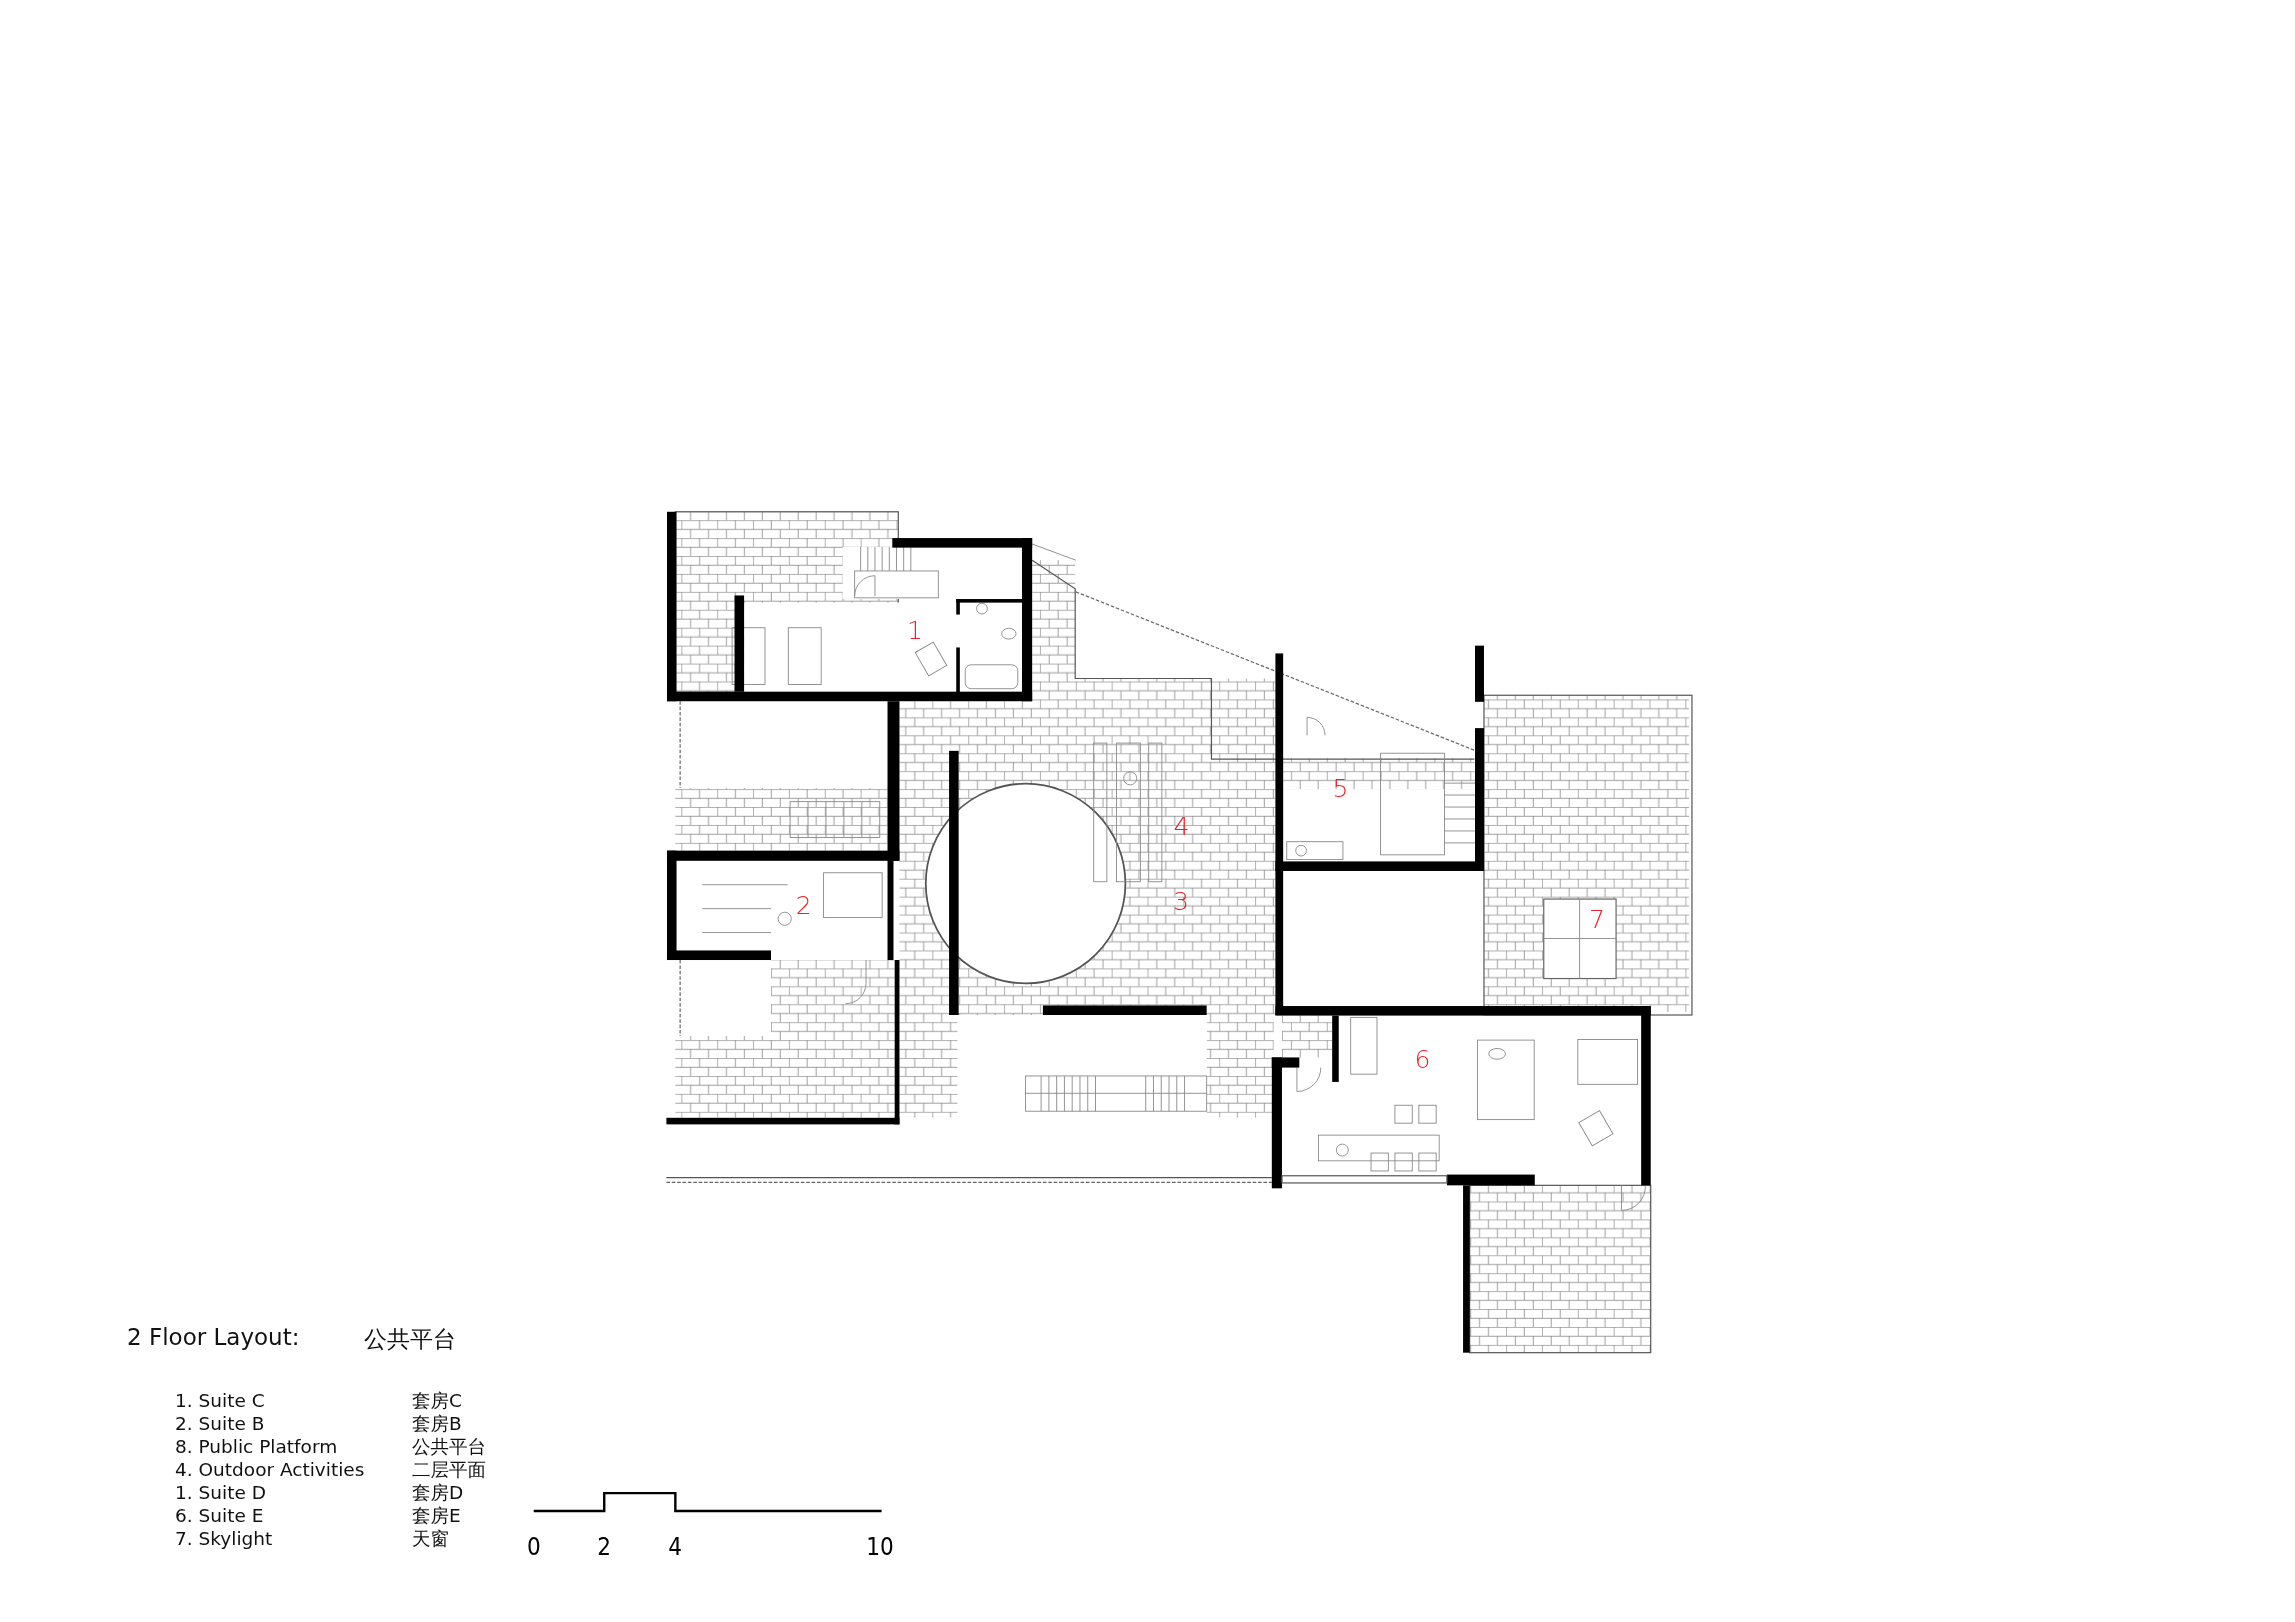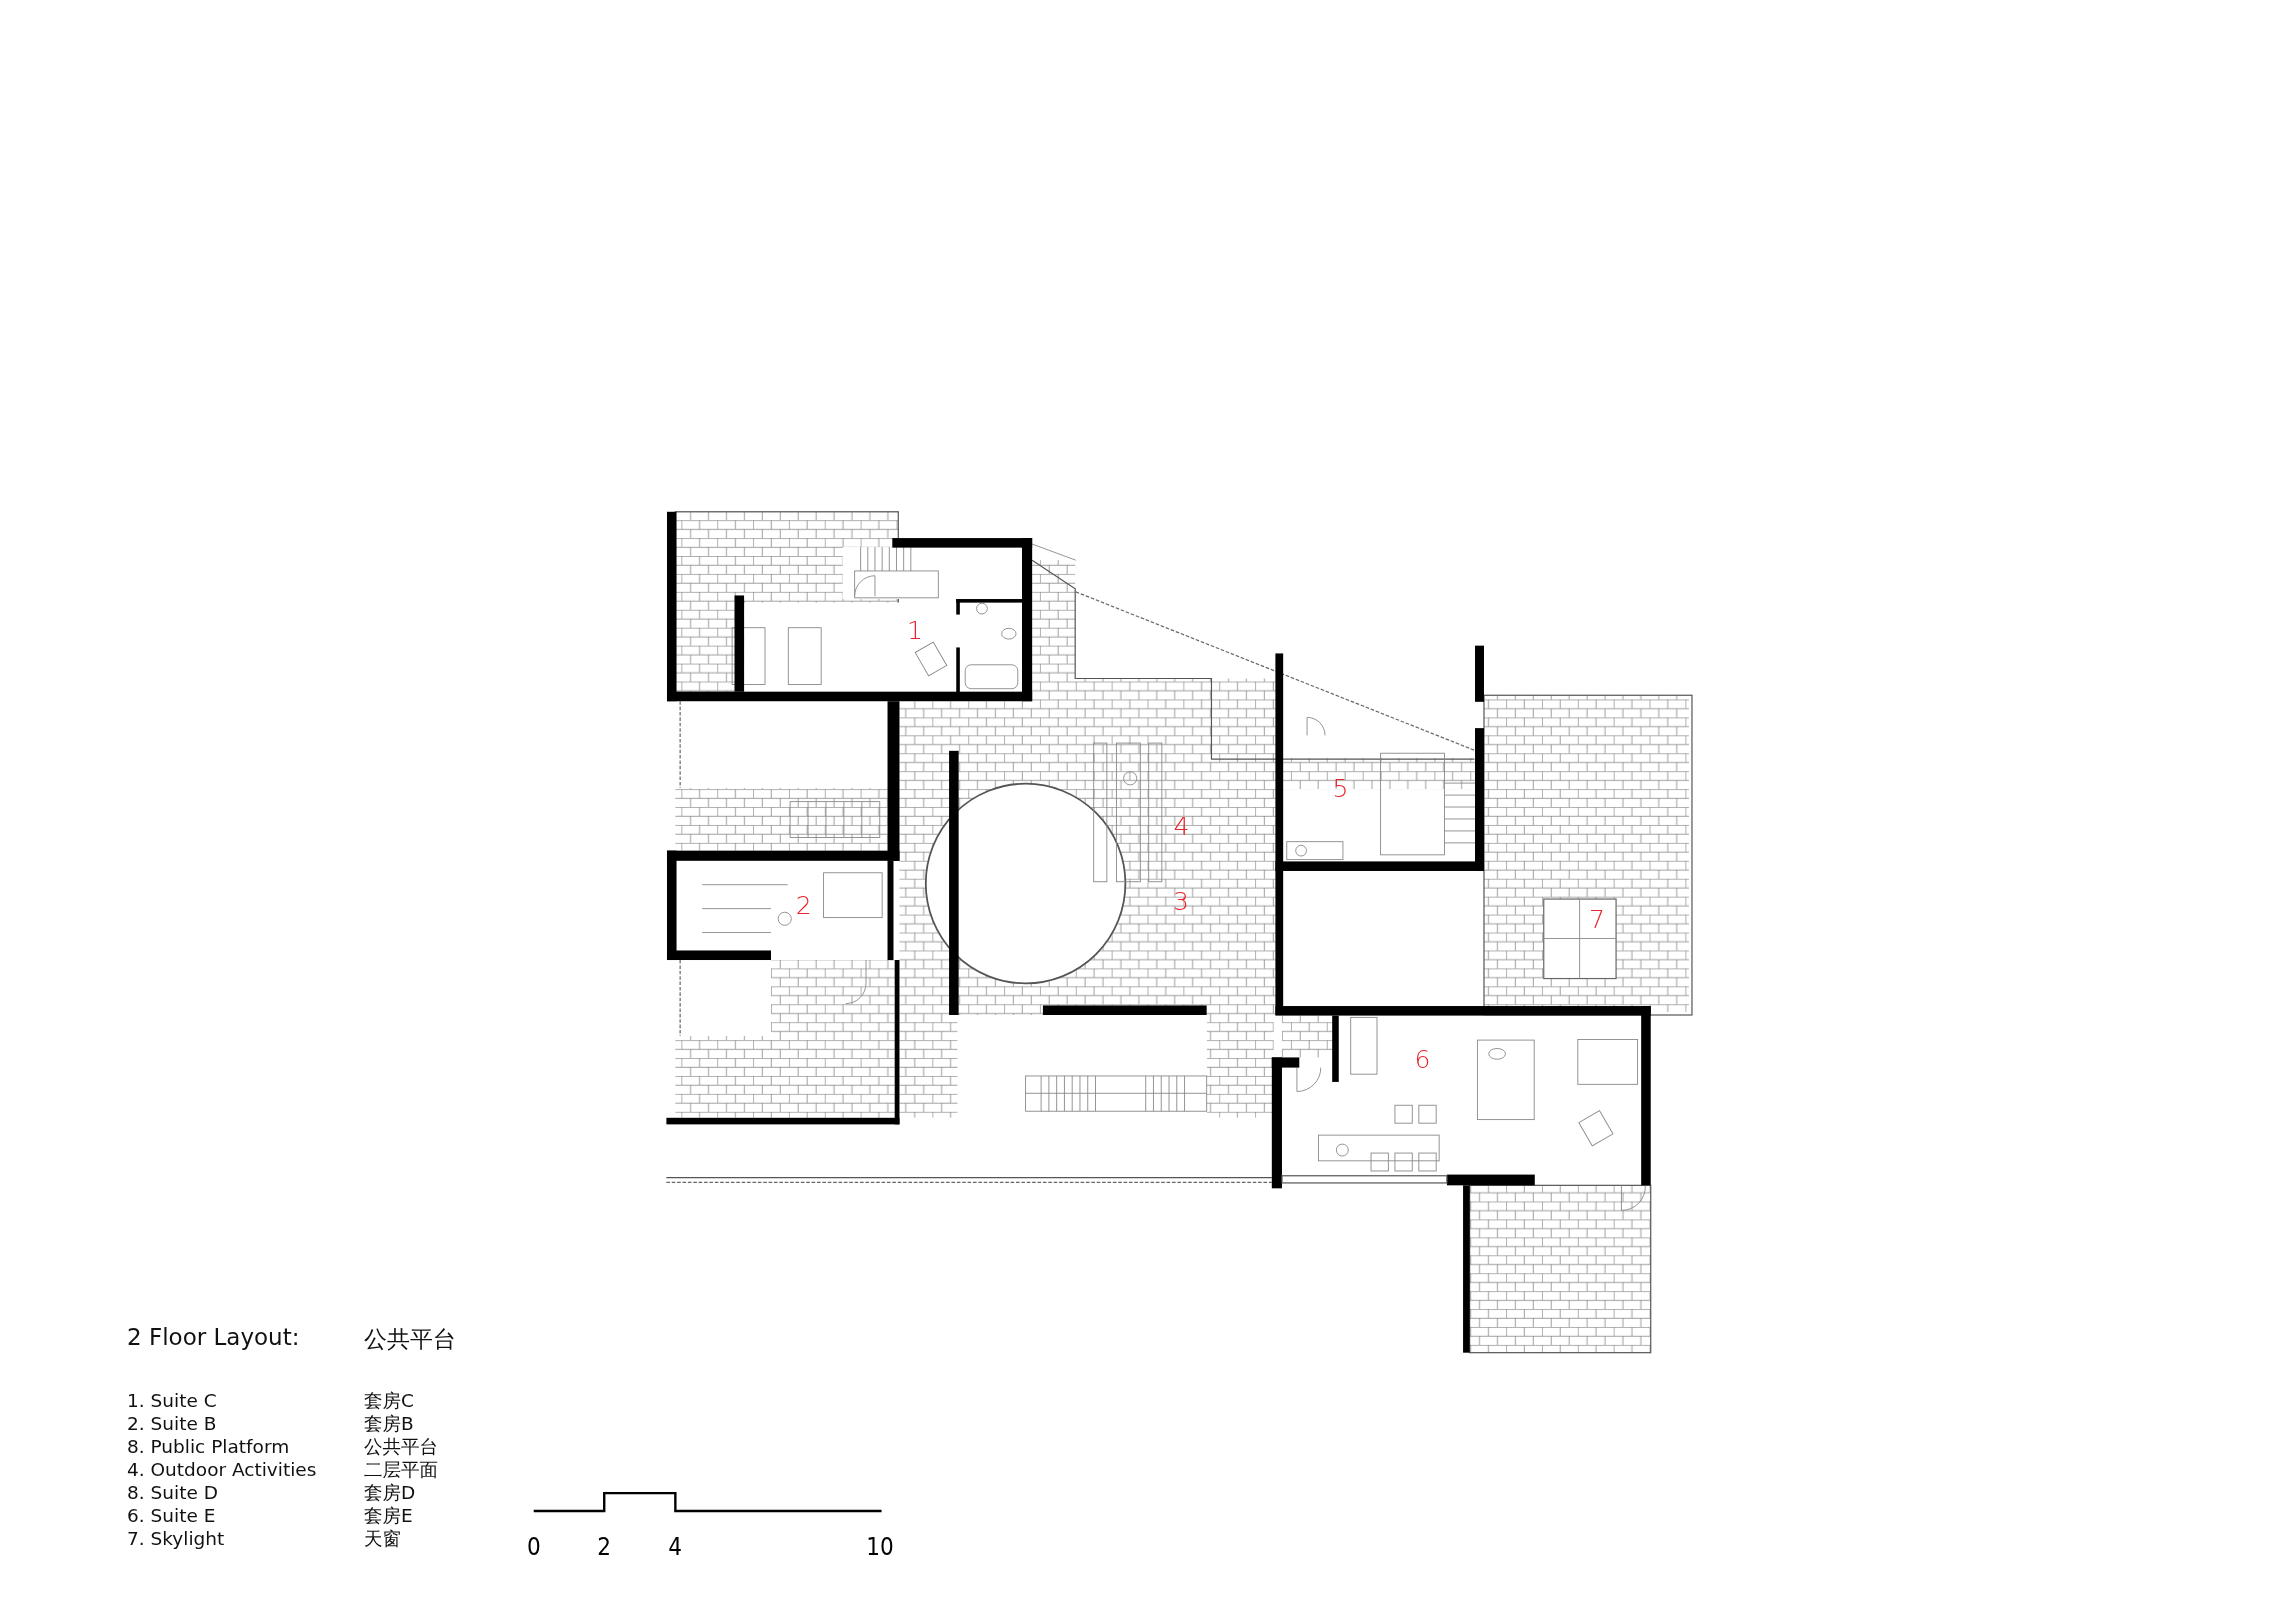--- a/index.html
+++ b/index.html
@@ -8,21 +8,21 @@
   .wall{fill:#000;}
   .thin{fill:none;stroke:#555;stroke-width:2;}
   .thinlt{fill:none;stroke:#888;stroke-width:1.5;}
   .white{fill:#fff;}
   .brick{fill:url(#brick);}
   .room-label{fill:#e8232a;font-family:"DejaVu Sans",sans-serif;font-size:42px;text-anchor:middle;dominant-baseline:middle;font-weight:300;}
   .rail{fill:none;stroke:#666;stroke-width:2;stroke-dasharray:6 3;}
   #legend{position:absolute;left:127px;top:1324px;color:#111;font-family:"DejaVu Sans",sans-serif;}
   #legend .title-row{display:flex;font-size:23px;height:30px;align-items:flex-start;}
   #legend .title-row .en{width:237px;}
-  #legend .items{margin-top:35px;}
+  #legend .items{margin-top:35px;margin-left:48px;}
   #legend .row{display:flex;font-size:18.5px;height:23px;line-height:23px;}
   #legend .row .en{width:237px;white-space:nowrap;}
   #legend .row .zh{white-space:nowrap;}
   #scale{position:absolute;left:526px;top:1483px;width:383px;height:90px;}
   #scale .tick{position:absolute;top:50px;font-size:24px;font-family:"DejaVu Sans Condensed","DejaVu Sans",sans-serif;transform:translateX(-50%);color:#000;}
 </style>
 </head>
 <body>
 
 <svg id="plan" viewBox="0 0 3840 2715" xmlns="http://www.w3.org/2000/svg">
@@ -215,21 +215,21 @@
       </div>
     <div class="row">
         <span class="en">8. Public Platform</span>
         <span class="zh">公共平台</span>
       </div>
     <div class="row">
         <span class="en">4. Outdoor Activities</span>
         <span class="zh">二层平面</span>
       </div>
     <div class="row">
-        <span class="en">8. Suite D</span>
+        <span class="en">1. Suite D</span>
         <span class="zh">套房D</span>
       </div>
     <div class="row">
         <span class="en">6. Suite E</span>
         <span class="zh">套房E</span>
       </div>
     <div class="row">
         <span class="en">7. Skylight</span>
         <span class="zh">天窗</span>
       </div>

